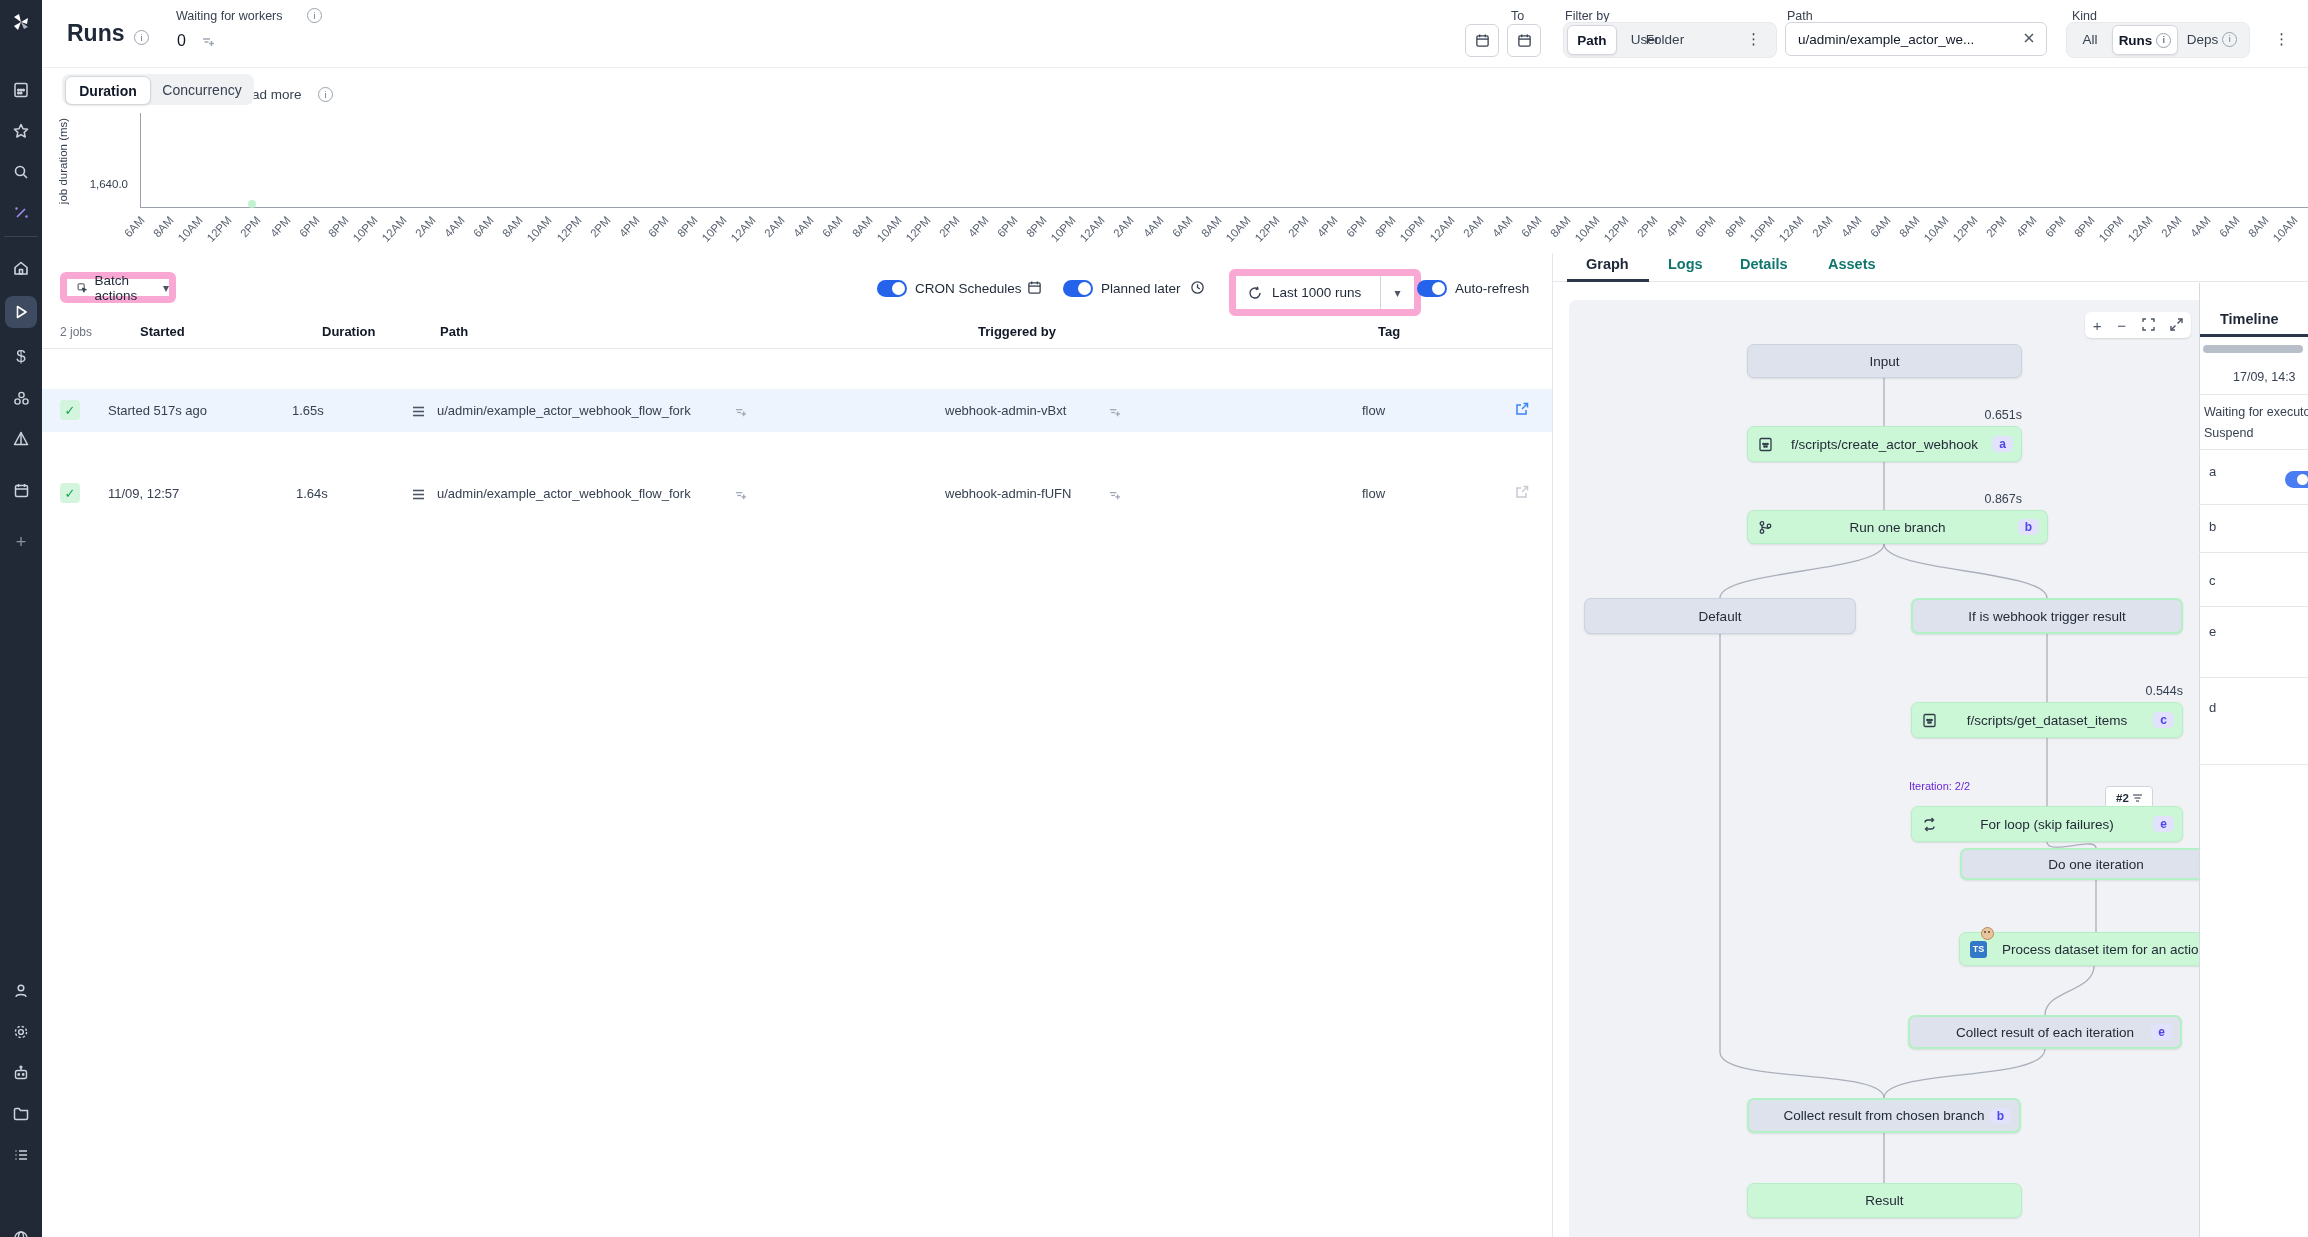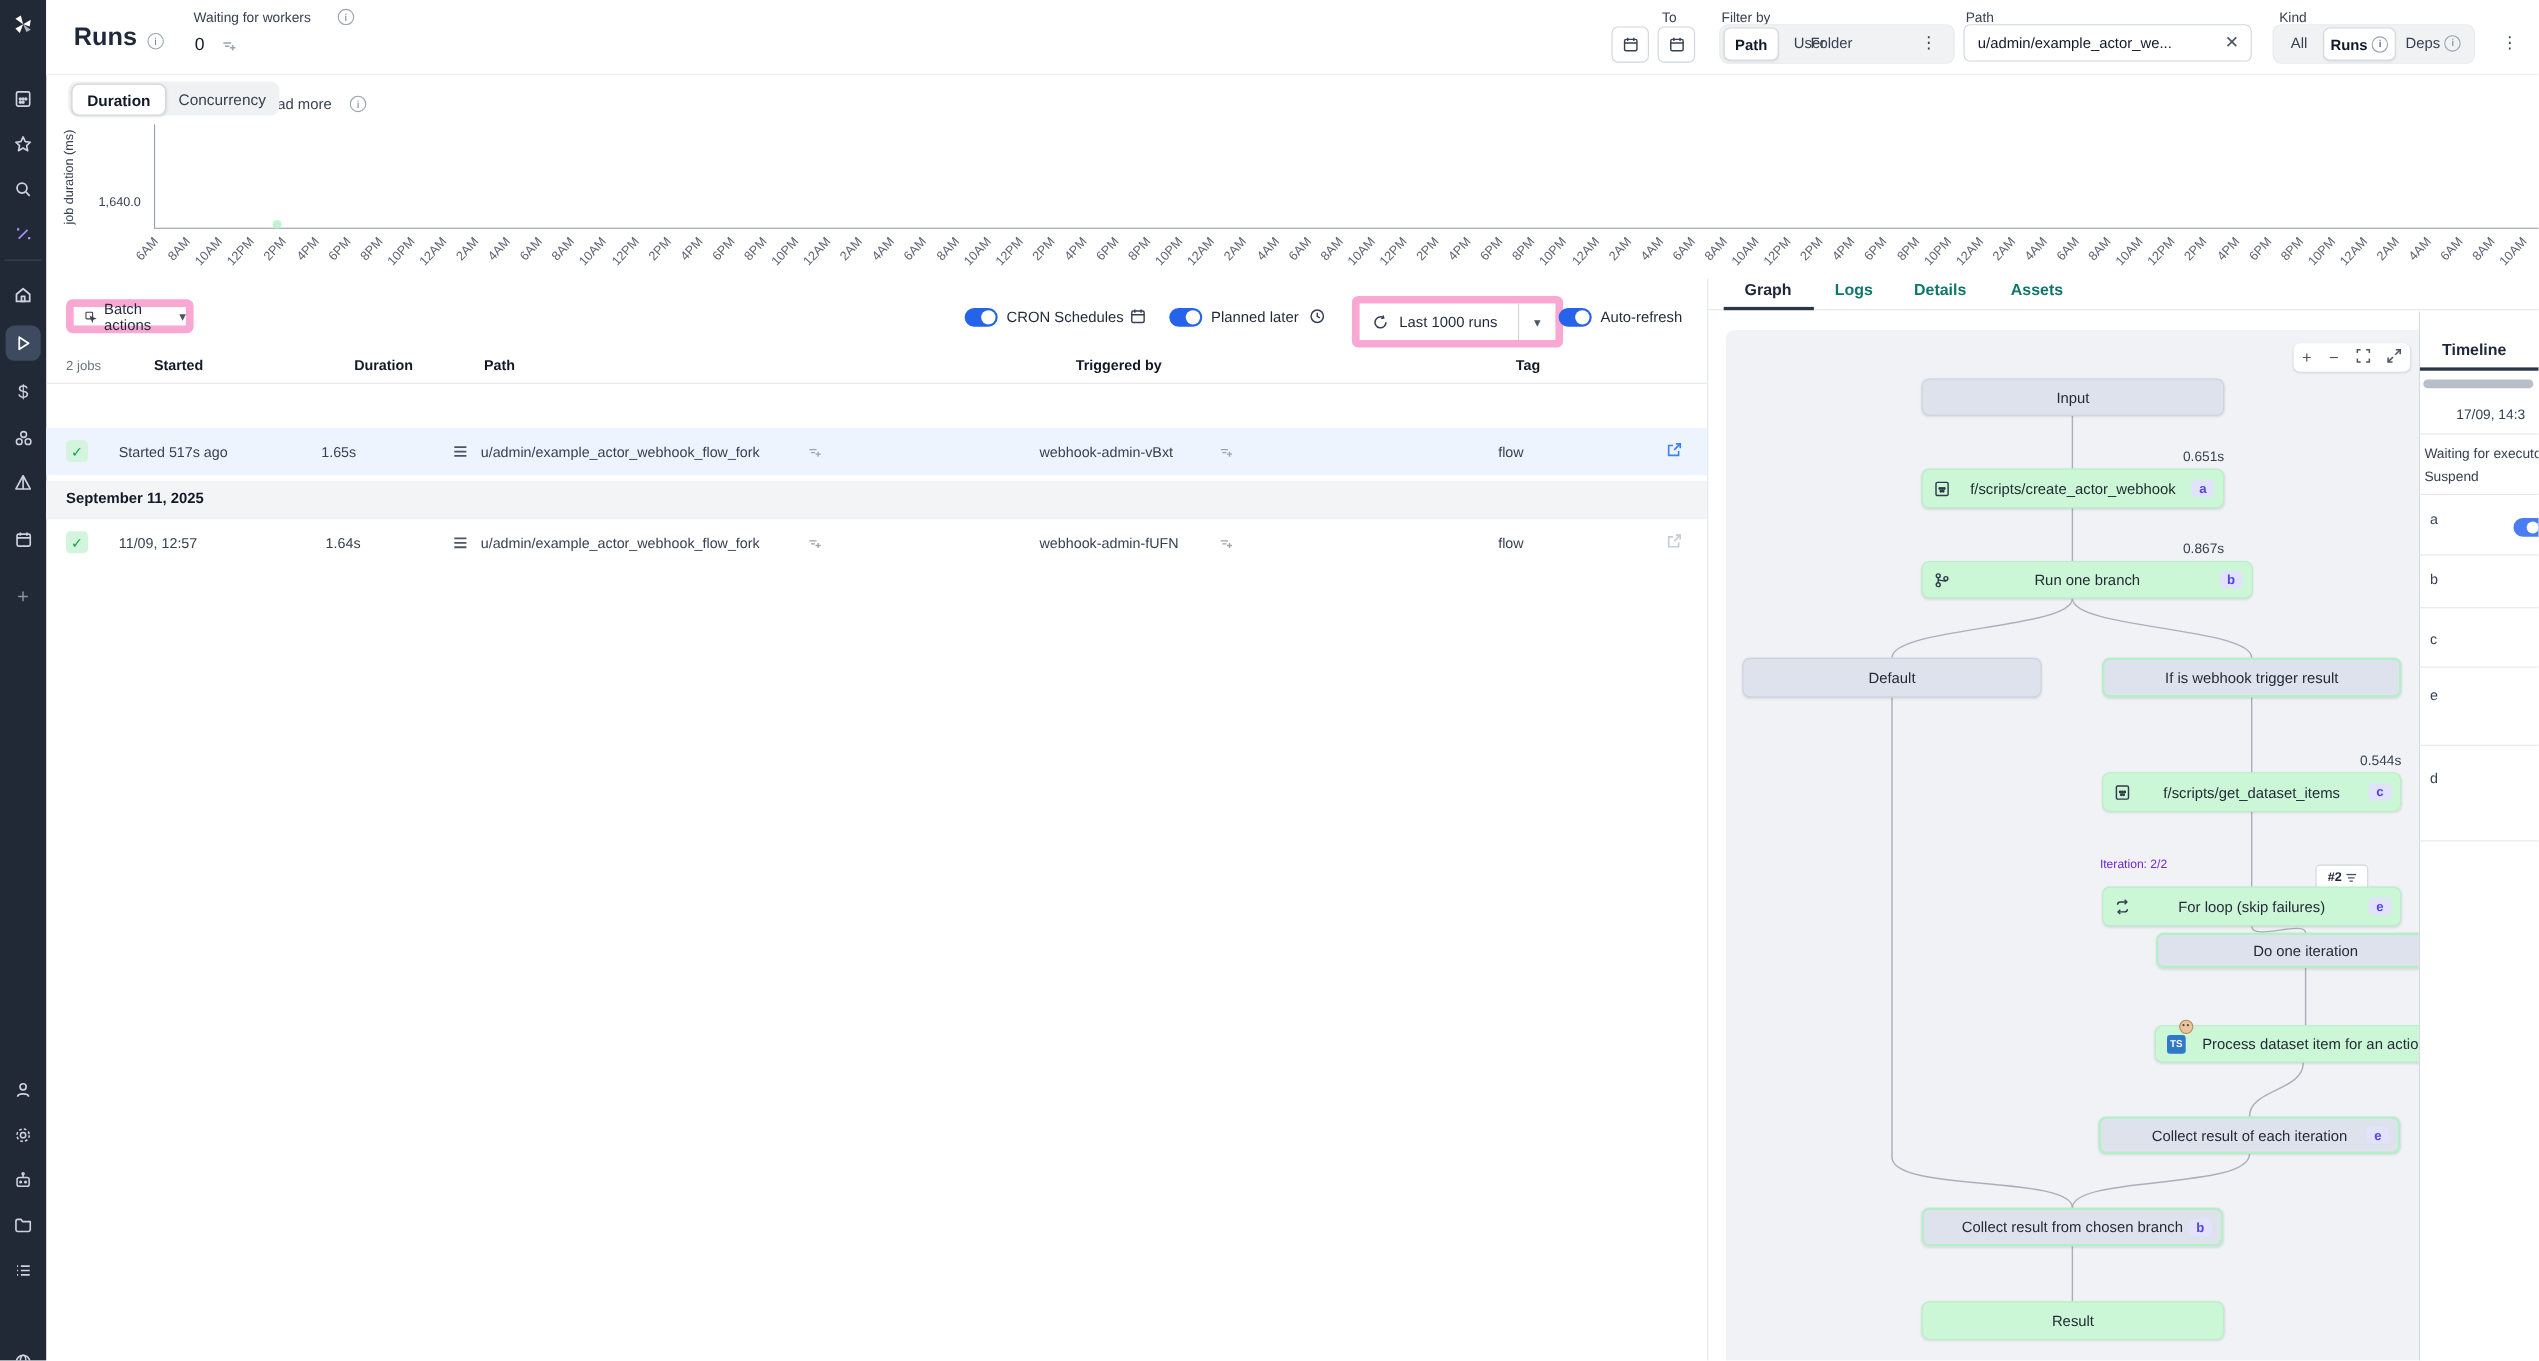--- a/index.html
+++ b/index.html
@@ -432,23 +432,20 @@
     <div class="cell" style="left:1320px;top:14px">flow</div>
     <span class="abs" style="left:1472px;top:12px">
       <svg width="16" height="16" viewBox="0 0 16 16" fill="none" stroke="#3b82f6" stroke-width="1.5">
           <path d="M12 9 V13 H3 V4 H7"></path>
           <polyline points="9.5,2.5 13.5,2.5 13.5,6.5"></polyline>
           <line x1="13.5" y1="2.5" x2="8" y2="8"></line>
         </svg>
     </span>
   </div>
 
-  <div class="group-bar" style="top:437px;height:35px">
-      <span style="top:8px">September 11, 2025</span>
-    </div>
 
   <div class="row" style="top:472px">
     <span class="check" style="left:18px;top:11px"></span>
     <div class="cell" style="left:66px;top:14px">11/09, 12:57</div>
     <div class="cell" style="left:254px;top:14px">1.64s</div>
     <span class="abs" style="left:370px;top:15px">
       <svg width="13" height="13" viewBox="0 0 13 13" stroke="#4b5563" stroke-width="1.6">
           <line x1="1" y1="2.5" x2="12" y2="2.5"></line>
           <line x1="1" y1="6.5" x2="12" y2="6.5"></line>
           <line x1="1" y1="10.5" x2="12" y2="10.5"></line>

